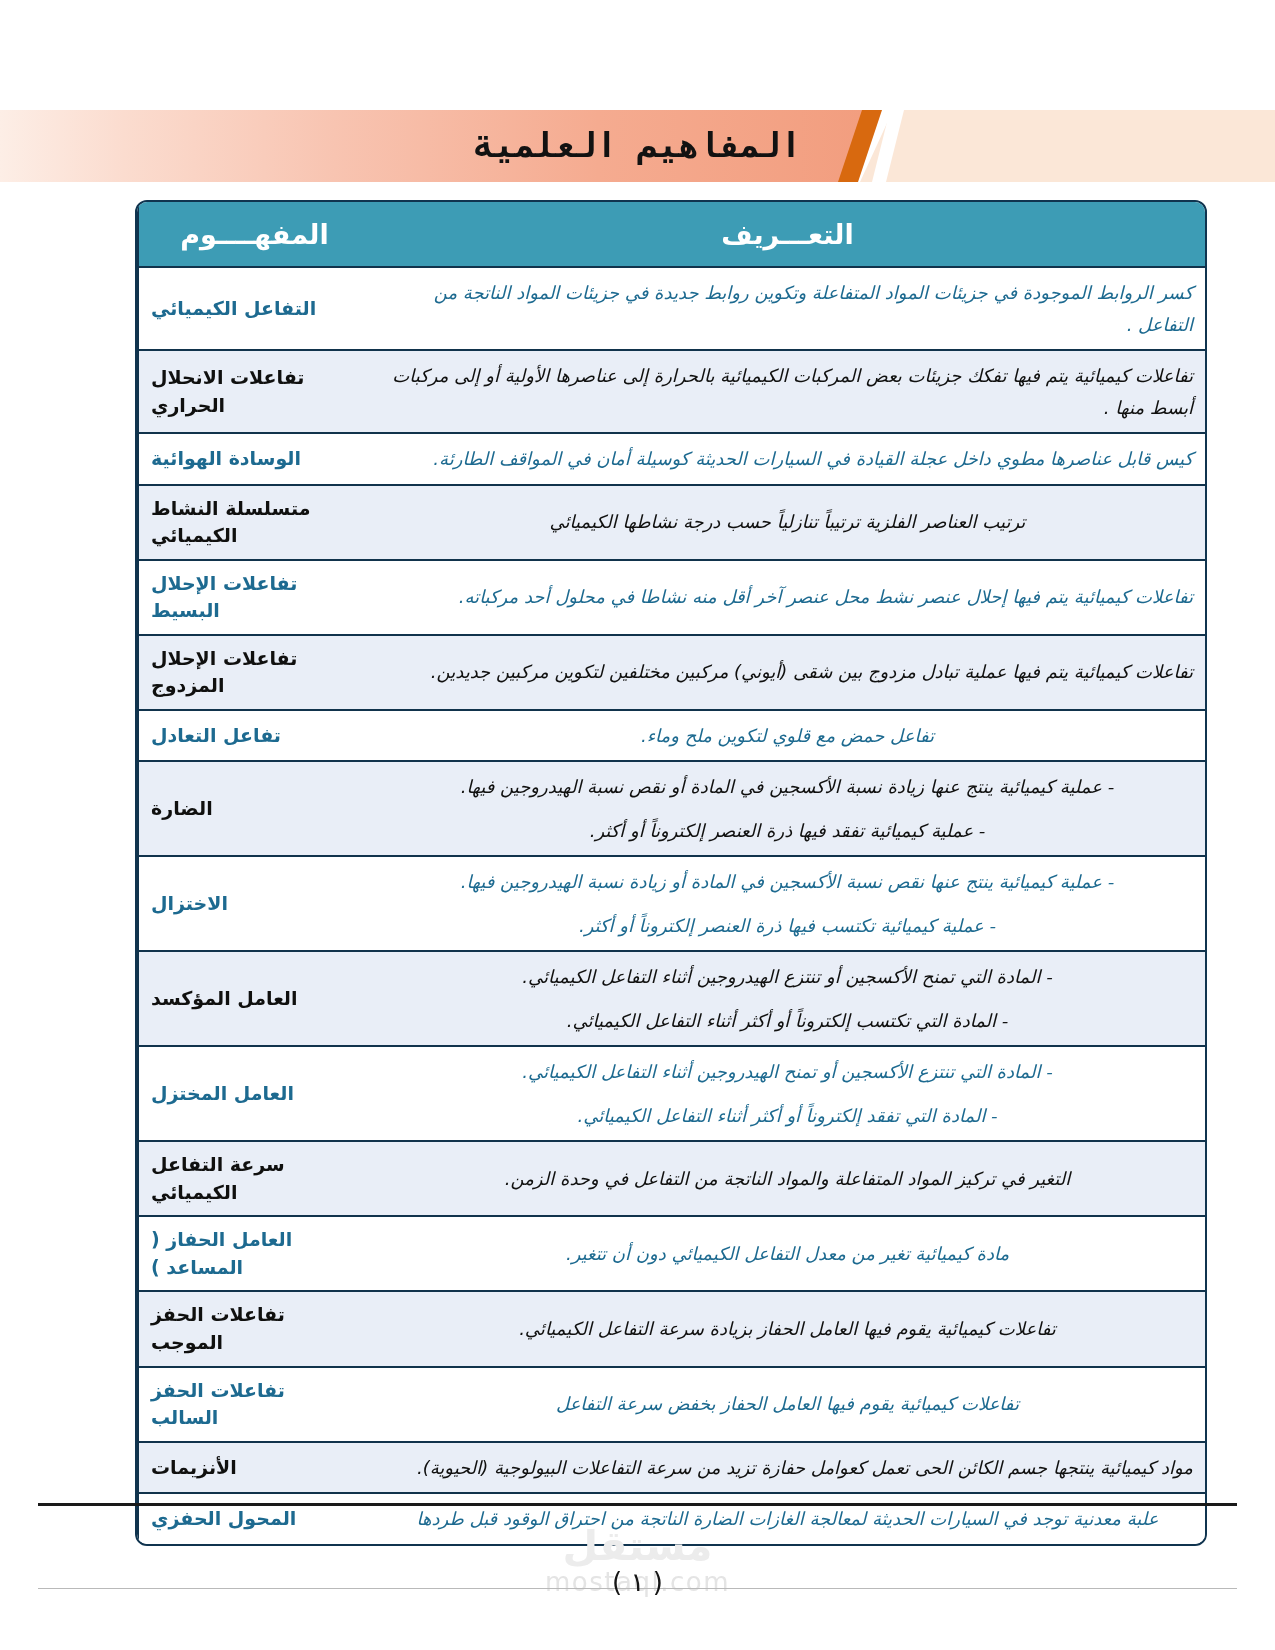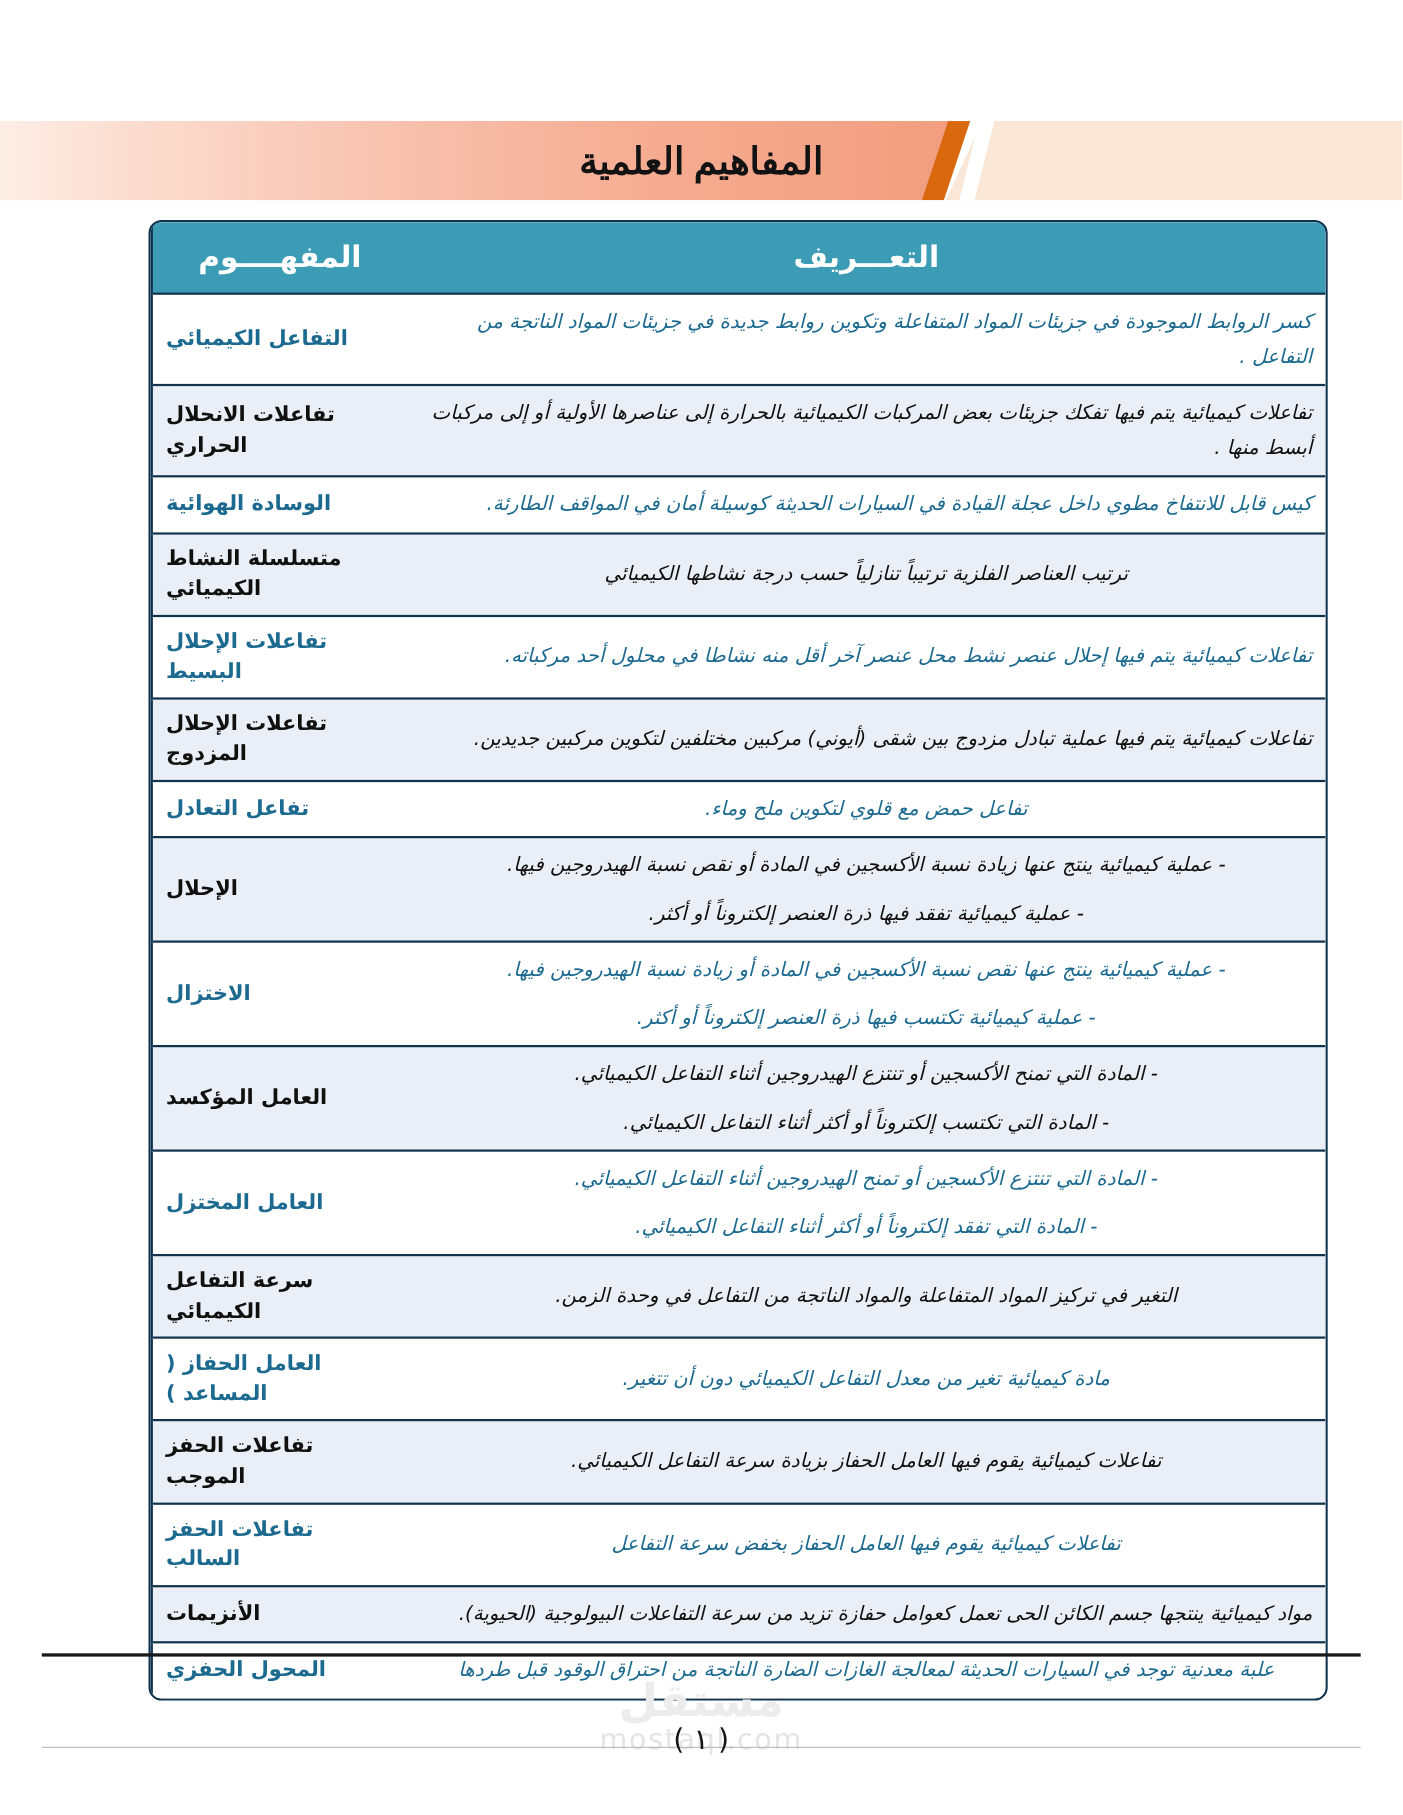--- a/index.html
+++ b/index.html
@@ -71,21 +71,21 @@
   .banner-title {
     position: absolute;
     top: 0;
     left: 0;
     width: 1275px;
     height: 72px;
     display: flex;
     align-items: center;
     justify-content: center;
     box-sizing: border-box;
-    font-family: Liberation Serif, serif;
+    font-family: Liberation Mono, monospace;
     font-size: 34px;
     font-weight: bold;
     color: #121212;
     letter-spacing: -1px;
     z-index: 5;
   }
 
   
   .table-frame {
     position: absolute;
@@ -242,21 +242,21 @@
           <td class="concept-cell tx-teal">التفاعل الكيميائي</td>
         </tr>
         <tr class="tint">
           <td class="def-cell tx-dark">
             <span class="def-line">تفاعلات كيميائية يتم فيها تفكك جزيئات بعض المركبات الكيميائية بالحرارة إلى عناصرها الأولية أو إلى مركبات أبسط منها .</span>
           </td>
           <td class="concept-cell tx-dark">تفاعلات الانحلال الحراري</td>
         </tr>
         <tr class="plain">
           <td class="def-cell tx-teal">
-            <span class="def-line">كيس قابل للانتفاخ مطوي داخل عجلة القيادة في السيارات الحديثة كوسيلة أمان في المواقف الطارئة.</span>
+            <span class="def-line">كيس قابل عناصرها مطوي داخل عجلة القيادة في السيارات الحديثة كوسيلة أمان في المواقف الطارئة.</span>
           </td>
           <td class="concept-cell tx-teal">الوسادة الهوائية</td>
         </tr>
         <tr class="tint">
           <td class="def-cell centered tx-dark">
             <span class="def-line">ترتيب العناصر الفلزية ترتيباً تنازلياً حسب درجة نشاطها الكيميائي</span>
           </td>
           <td class="concept-cell tx-dark">متسلسلة النشاط الكيميائي</td>
         </tr>
         <tr class="plain">
@@ -275,21 +275,21 @@
           <td class="def-cell centered tx-teal">
             <span class="def-line">تفاعل حمض مع قلوي لتكوين ملح وماء.</span>
           </td>
           <td class="concept-cell tx-teal">تفاعل التعادل</td>
         </tr>
         <tr class="tint">
           <td class="def-cell centered tx-dark">
             <span class="def-line">- عملية كيميائية ينتج عنها زيادة نسبة الأكسجين في المادة أو نقص نسبة الهيدروجين فيها.</span>
             <span class="def-line">- عملية كيميائية تفقد فيها ذرة العنصر إلكتروناً أو أكثر.</span>
           </td>
-          <td class="concept-cell tx-dark">الإحلال</td>
+          <td class="concept-cell tx-dark">الضارة</td>
         </tr>
         <tr class="plain">
           <td class="def-cell centered tx-teal">
             <span class="def-line">- عملية كيميائية ينتج عنها نقص نسبة الأكسجين في المادة أو زيادة نسبة الهيدروجين فيها.</span>
             <span class="def-line">- عملية كيميائية تكتسب فيها ذرة العنصر إلكتروناً أو أكثر.</span>
           </td>
           <td class="concept-cell tx-teal">الاختزال</td>
         </tr>
         <tr class="tint">
           <td class="def-cell centered tx-dark">

